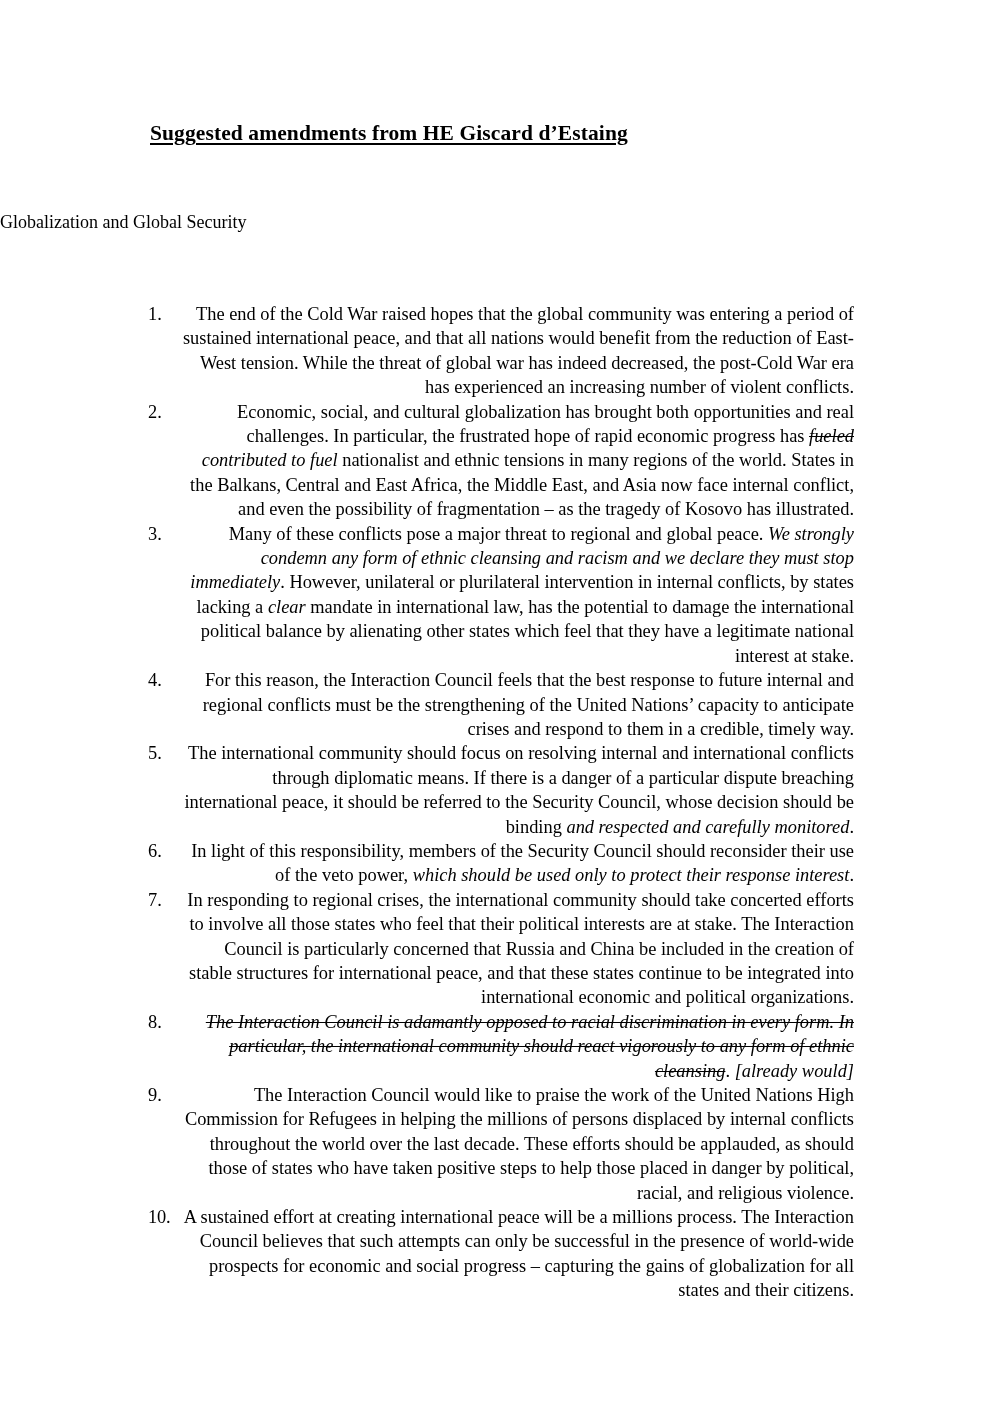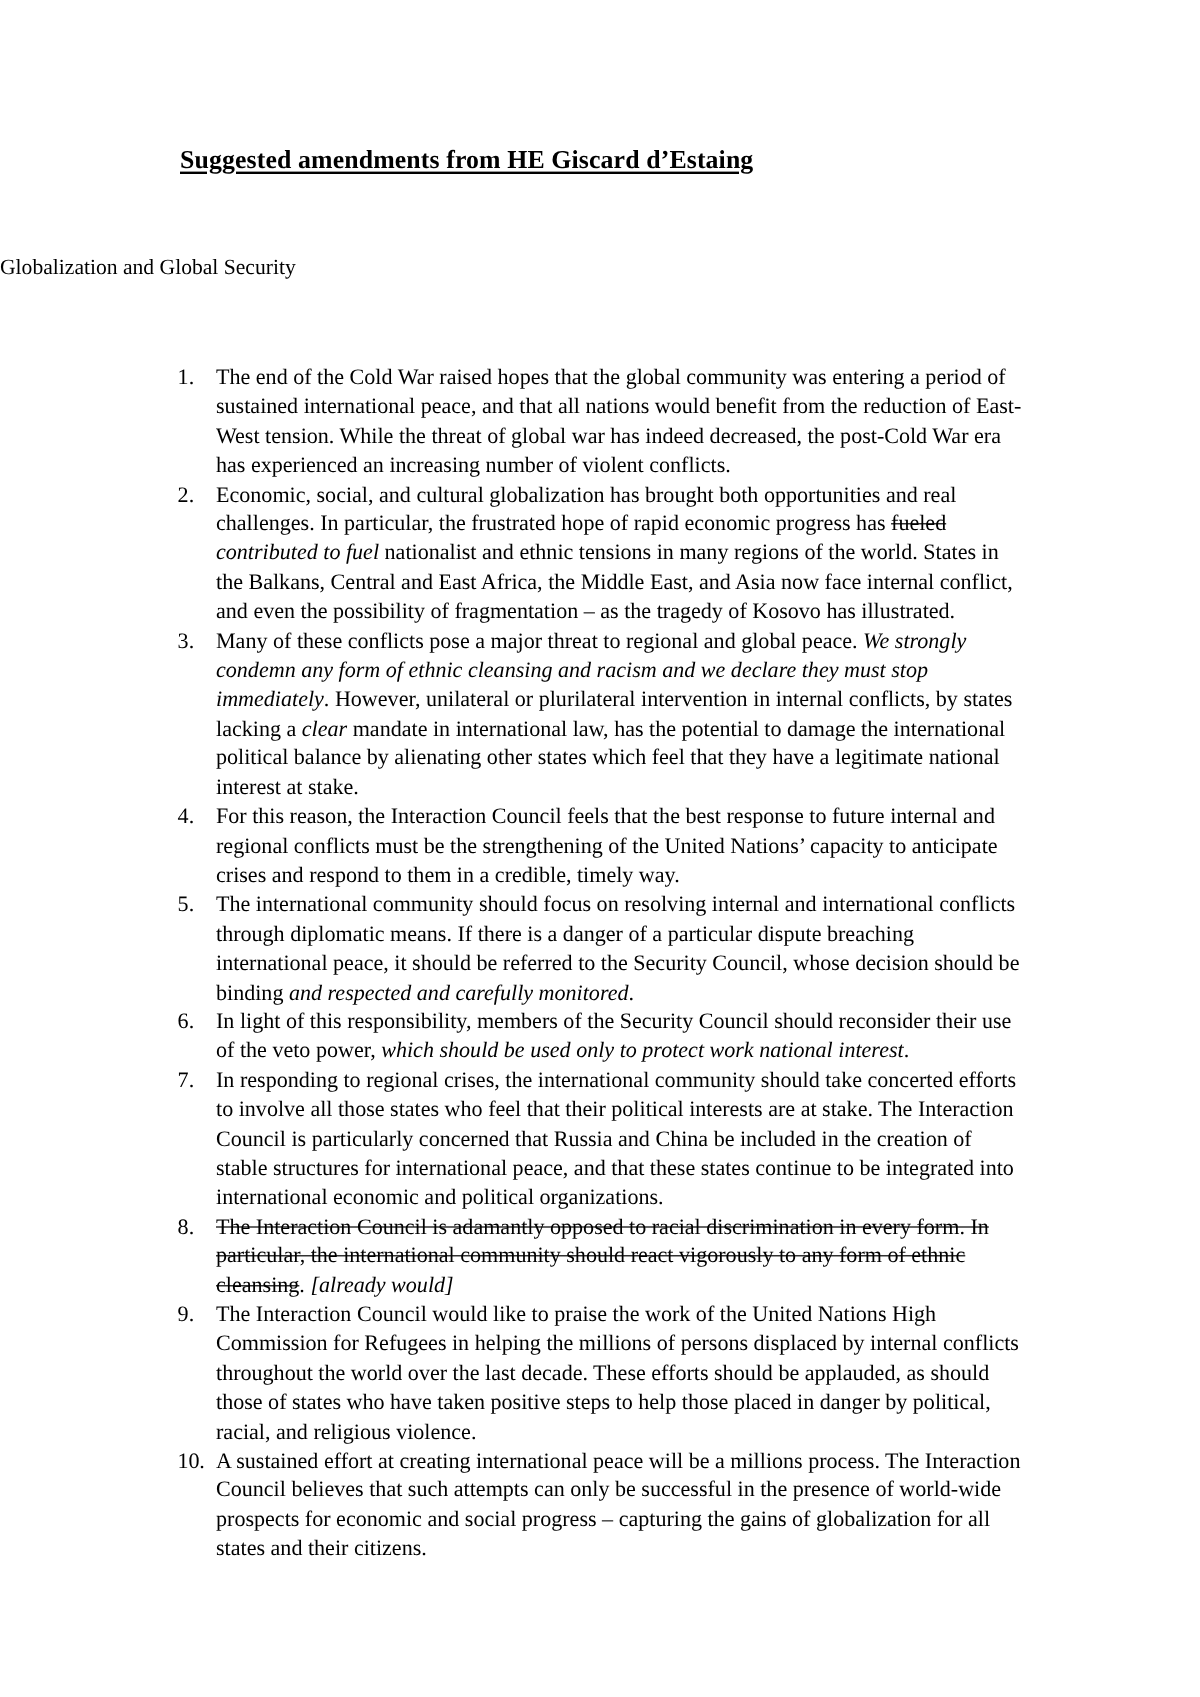--- a/index.html
+++ b/index.html
@@ -71,28 +71,29 @@
     text-align: left;
     padding-right: 0;
     white-space: nowrap;
   }
   .item-num.wide {
     width: 32px;
     letter-spacing: -0.2px;
   }
   .item-body {
     flex: 1 1 auto;
-    text-align: left;
+    text-align: right;
   }
   .item-body i, .ital {
     font-style: italic;
   }
   .strike {
     text-decoration: line-through;
     text-decoration-thickness: 1.3px;
+    font-style: italic;
   }
 
   
   .nb-note {
     position: absolute;
     left: 150px;
     top: 1236px;
     width: 700px;
     font-size: 20.5px;
     line-height: 29px;
@@ -126,21 +127,21 @@
       <div class="item">
         <div class="item-num">4.</div>
         <div class="item-body"><span>For this reason, the Interaction Council feels that the best response to future internal and regional conflicts must be the strengthening of the United Nations’ capacity to anticipate crises and respond to them in a credible, timely way.</span></div>
       </div>
       <div class="item">
         <div class="item-num">5.</div>
         <div class="item-body"><span>The international community should focus on resolving internal and international conflicts through diplomatic means.  If there is a danger of a particular dispute breaching international peace, it should be referred to the Security Council, whose decision should be binding </span><span class="ital">and respected and carefully monitored</span><span>.</span></div>
       </div>
       <div class="item">
         <div class="item-num">6.</div>
-        <div class="item-body"><span>In light of this responsibility, members of the Security Council should reconsider their use of the veto power, </span><span class="ital">which should be used only to protect work national interest</span><span>.</span></div>
+        <div class="item-body"><span>In light of this responsibility, members of the Security Council should reconsider their use of the veto power, </span><span class="ital">which should be used only to protect their response interest</span><span>.</span></div>
       </div>
       <div class="item">
         <div class="item-num">7.</div>
         <div class="item-body"><span>In responding to regional crises, the international community should take concerted efforts to involve all those states who feel that their political interests are at stake.  The Interaction Council is particularly concerned that Russia and China be included in the creation of stable structures for international peace, and that these states continue to be integrated into international economic and political organizations.</span></div>
       </div>
       <div class="item">
         <div class="item-num">8.</div>
         <div class="item-body"><span class="strike">The Interaction Council is adamantly opposed to racial discrimination in every form.  In particular, the international community should react vigorously to any form of ethnic cleansing</span><span>.  </span><span class="ital">[already would]</span></div>
       </div>
       <div class="item">

